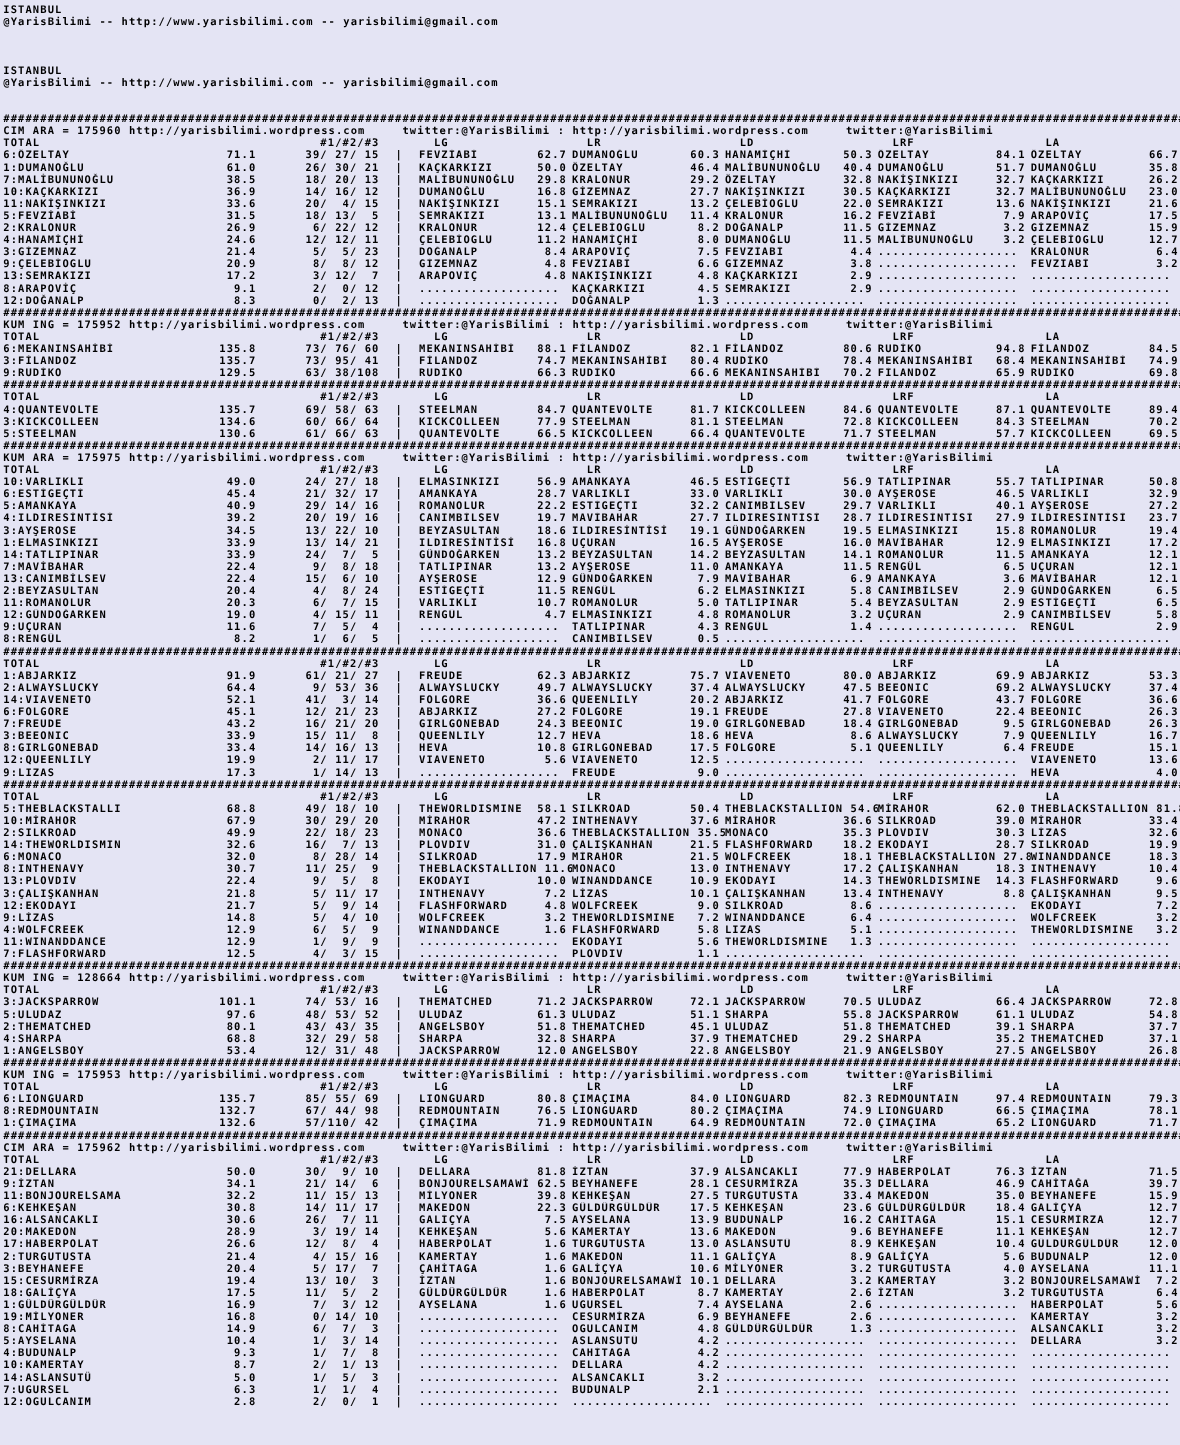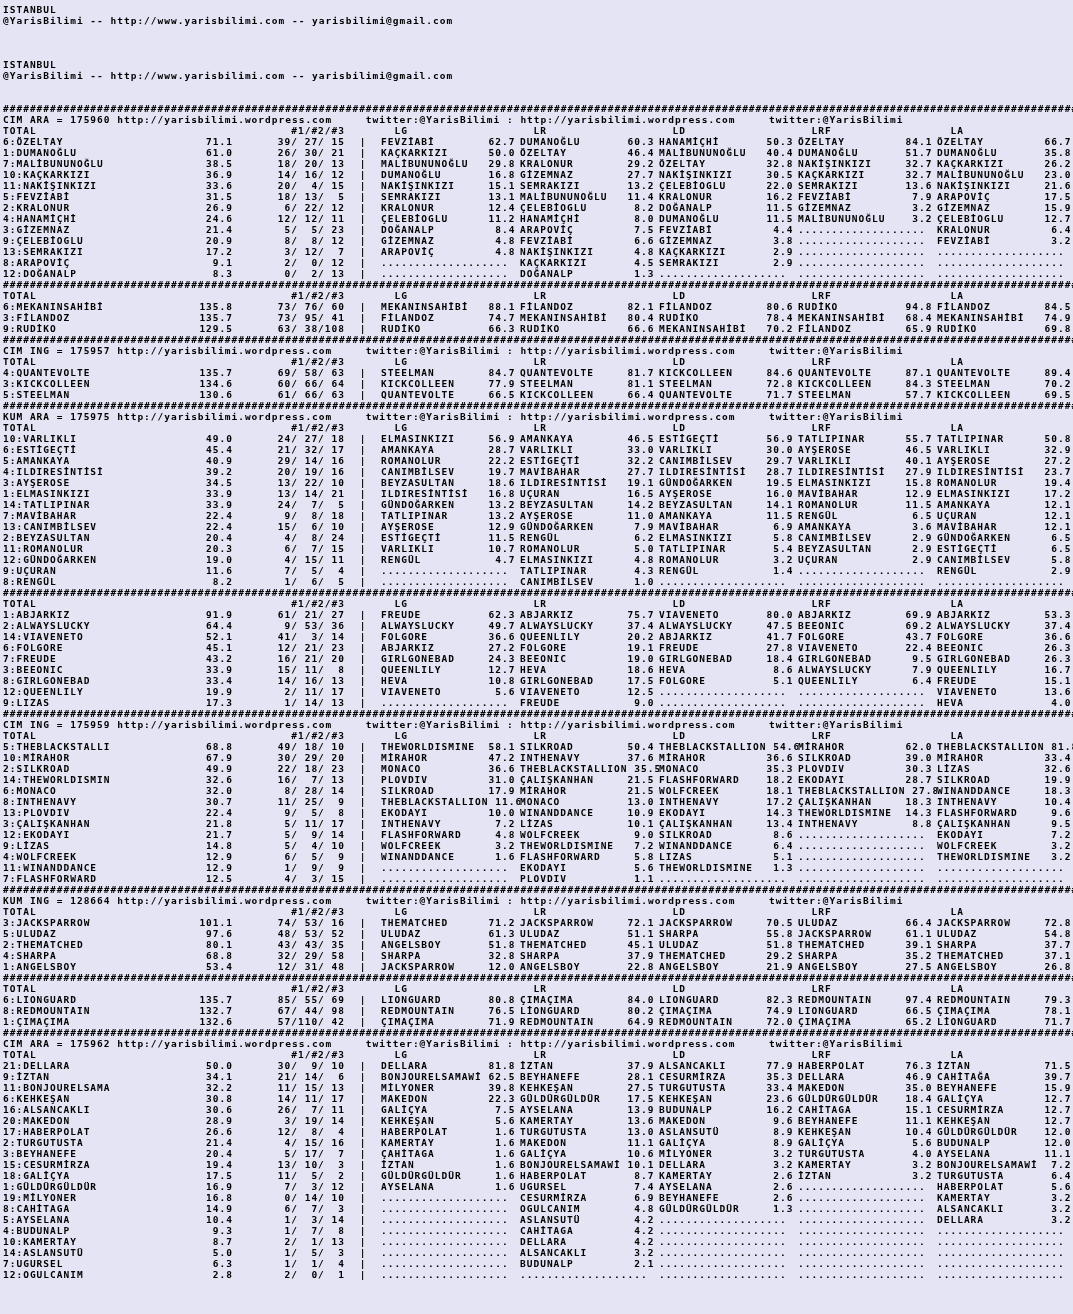--- a/index.html
+++ b/index.html
@@ -46,60 +46,59 @@
     <div class="row"><span class="c-rank">11:NAKİŞINKIZI</span><span class="c-total">33.6</span><span class="c-counts">20/  4/ 15</span><span class="c-bar">|</span><span class="c-stat">NAKİŞINKIZI     15.1</span><span class="c-stat">SEMRAKIZI       13.2</span><span class="c-stat">ÇELEBİOGLU      22.0</span><span class="c-stat">SEMRAKIZI       13.6</span><span class="c-stat">NAKİŞINKIZI     21.6</span></div>
     <div class="row"><span class="c-rank">5:FEVZİABİ</span><span class="c-total">31.5</span><span class="c-counts">18/ 13/  5</span><span class="c-bar">|</span><span class="c-stat">SEMRAKIZI       13.1</span><span class="c-stat">MALİBUNUNOĞLU   11.4</span><span class="c-stat">KRALONUR        16.2</span><span class="c-stat">FEVZİABİ         7.9</span><span class="c-stat">ARAPOVİÇ        17.5</span></div>
     <div class="row"><span class="c-rank">2:KRALONUR</span><span class="c-total">26.9</span><span class="c-counts"> 6/ 22/ 12</span><span class="c-bar">|</span><span class="c-stat">KRALONUR        12.4</span><span class="c-stat">ÇELEBİOGLU       8.2</span><span class="c-stat">DOĞANALP        11.5</span><span class="c-stat">GİZEMNAZ         3.2</span><span class="c-stat">GİZEMNAZ        15.9</span></div>
     <div class="row"><span class="c-rank">4:HANAMİÇHİ</span><span class="c-total">24.6</span><span class="c-counts">12/ 12/ 11</span><span class="c-bar">|</span><span class="c-stat">ÇELEBİOGLU      11.2</span><span class="c-stat">HANAMİÇHİ        8.0</span><span class="c-stat">DUMANOĞLU       11.5</span><span class="c-stat">MALİBUNUNOĞLU    3.2</span><span class="c-stat">ÇELEBİOGLU      12.7</span></div>
     <div class="row"><span class="c-rank">3:GİZEMNAZ</span><span class="c-total">21.4</span><span class="c-counts"> 5/  5/ 23</span><span class="c-bar">|</span><span class="c-stat">DOĞANALP         8.4</span><span class="c-stat">ARAPOVİÇ         7.5</span><span class="c-stat">FEVZİABİ         4.4</span><span class="c-stat">...................</span><span class="c-stat">KRALONUR         6.4</span></div>
     <div class="row"><span class="c-rank">9:ÇELEBİOGLU</span><span class="c-total">20.9</span><span class="c-counts"> 8/  8/ 12</span><span class="c-bar">|</span><span class="c-stat">GİZEMNAZ         4.8</span><span class="c-stat">FEVZİABİ         6.6</span><span class="c-stat">GİZEMNAZ         3.8</span><span class="c-stat">...................</span><span class="c-stat">FEVZİABİ         3.2</span></div>
     <div class="row"><span class="c-rank">13:SEMRAKIZI</span><span class="c-total">17.2</span><span class="c-counts"> 3/ 12/  7</span><span class="c-bar">|</span><span class="c-stat">ARAPOVİÇ         4.8</span><span class="c-stat">NAKİŞINKIZI      4.8</span><span class="c-stat">KAÇKARKIZI       2.9</span><span class="c-stat">...................</span><span class="c-stat">...................</span></div>
     <div class="row"><span class="c-rank">8:ARAPOVİÇ</span><span class="c-total">9.1</span><span class="c-counts"> 2/  0/ 12</span><span class="c-bar">|</span><span class="c-stat">...................</span><span class="c-stat">KAÇKARKIZI       4.5</span><span class="c-stat">SEMRAKIZI        2.9</span><span class="c-stat">...................</span><span class="c-stat">...................</span></div>
     <div class="row"><span class="c-rank">12:DOĞANALP</span><span class="c-total">8.3</span><span class="c-counts"> 0/  2/ 13</span><span class="c-bar">|</span><span class="c-stat">...................</span><span class="c-stat">DOĞANALP         1.3</span><span class="c-stat">...................</span><span class="c-stat">...................</span><span class="c-stat">...................</span></div>
     <div class="ln sep">###############################################################################################################################################################################</div>
+    <div class="ln ">KUM ING = 175952 http://yarisbilimi.wordpress.com     twitter:@YarisBilimi : http://yarisbilimi.wordpress.com     twitter:@YarisBilimi</div>
     <div class="row"><span class="c-rank">TOTAL</span><span class="c-total"></span><span class="c-counts">#1/#2/#3</span><span class="c-bar"></span><span class="c-stat">  LG</span><span class="c-stat">  LR</span><span class="c-stat">  LD</span><span class="c-stat">  LRF</span><span class="c-stat">  LA</span></div>
     <div class="row"><span class="c-rank">6:MEKANINSAHİBİ</span><span class="c-total">135.8</span><span class="c-counts">73/ 76/ 60</span><span class="c-bar">|</span><span class="c-stat">MEKANINSAHİBİ   88.1</span><span class="c-stat">FİLANDOZ        82.1</span><span class="c-stat">FİLANDOZ        80.6</span><span class="c-stat">RUDİKO          94.8</span><span class="c-stat">FİLANDOZ        84.5</span></div>
     <div class="row"><span class="c-rank">3:FİLANDOZ</span><span class="c-total">135.7</span><span class="c-counts">73/ 95/ 41</span><span class="c-bar">|</span><span class="c-stat">FİLANDOZ        74.7</span><span class="c-stat">MEKANINSAHİBİ   80.4</span><span class="c-stat">RUDİKO          78.4</span><span class="c-stat">MEKANINSAHİBİ   68.4</span><span class="c-stat">MEKANINSAHİBİ   74.9</span></div>
     <div class="row"><span class="c-rank">9:RUDİKO</span><span class="c-total">129.5</span><span class="c-counts">63/ 38/108</span><span class="c-bar">|</span><span class="c-stat">RUDİKO          66.3</span><span class="c-stat">RUDİKO          66.6</span><span class="c-stat">MEKANINSAHİBİ   70.2</span><span class="c-stat">FİLANDOZ        65.9</span><span class="c-stat">RUDİKO          69.8</span></div>
     <div class="ln sep">###############################################################################################################################################################################</div>
-    <div class="ln ">CIM ING = 175957 http://yarisbilimi.wordpress.com     twitter:@YarisBilimi : http://yarisbilimi.wordpress.com     twitter:@YarisBilimi</div>
     <div class="row"><span class="c-rank">TOTAL</span><span class="c-total"></span><span class="c-counts">#1/#2/#3</span><span class="c-bar"></span><span class="c-stat">  LG</span><span class="c-stat">  LR</span><span class="c-stat">  LD</span><span class="c-stat">  LRF</span><span class="c-stat">  LA</span></div>
     <div class="row"><span class="c-rank">4:QUANTEVOLTE</span><span class="c-total">135.7</span><span class="c-counts">69/ 58/ 63</span><span class="c-bar">|</span><span class="c-stat">STEELMAN        84.7</span><span class="c-stat">QUANTEVOLTE     81.7</span><span class="c-stat">KICKCOLLEEN     84.6</span><span class="c-stat">QUANTEVOLTE     87.1</span><span class="c-stat">QUANTEVOLTE     89.4</span></div>
     <div class="row"><span class="c-rank">3:KICKCOLLEEN</span><span class="c-total">134.6</span><span class="c-counts">60/ 66/ 64</span><span class="c-bar">|</span><span class="c-stat">KICKCOLLEEN     77.9</span><span class="c-stat">STEELMAN        81.1</span><span class="c-stat">STEELMAN        72.8</span><span class="c-stat">KICKCOLLEEN     84.3</span><span class="c-stat">STEELMAN        70.2</span></div>
     <div class="row"><span class="c-rank">5:STEELMAN</span><span class="c-total">130.6</span><span class="c-counts">61/ 66/ 63</span><span class="c-bar">|</span><span class="c-stat">QUANTEVOLTE     66.5</span><span class="c-stat">KICKCOLLEEN     66.4</span><span class="c-stat">QUANTEVOLTE     71.7</span><span class="c-stat">STEELMAN        57.7</span><span class="c-stat">KICKCOLLEEN     69.5</span></div>
     <div class="ln sep">###############################################################################################################################################################################</div>
     <div class="ln ">KUM ARA = 175975 http://yarisbilimi.wordpress.com     twitter:@YarisBilimi : http://yarisbilimi.wordpress.com     twitter:@YarisBilimi</div>
     <div class="row"><span class="c-rank">TOTAL</span><span class="c-total"></span><span class="c-counts">#1/#2/#3</span><span class="c-bar"></span><span class="c-stat">  LG</span><span class="c-stat">  LR</span><span class="c-stat">  LD</span><span class="c-stat">  LRF</span><span class="c-stat">  LA</span></div>
     <div class="row"><span class="c-rank">10:VARLIKLI</span><span class="c-total">49.0</span><span class="c-counts">24/ 27/ 18</span><span class="c-bar">|</span><span class="c-stat">ELMASINKIZI     56.9</span><span class="c-stat">AMANKAYA        46.5</span><span class="c-stat">ESTİGEÇTİ       56.9</span><span class="c-stat">TATLIPINAR      55.7</span><span class="c-stat">TATLIPINAR      50.8</span></div>
     <div class="row"><span class="c-rank">6:ESTİGEÇTİ</span><span class="c-total">45.4</span><span class="c-counts">21/ 32/ 17</span><span class="c-bar">|</span><span class="c-stat">AMANKAYA        28.7</span><span class="c-stat">VARLIKLI        33.0</span><span class="c-stat">VARLIKLI        30.0</span><span class="c-stat">AYŞEROSE        46.5</span><span class="c-stat">VARLIKLI        32.9</span></div>
     <div class="row"><span class="c-rank">5:AMANKAYA</span><span class="c-total">40.9</span><span class="c-counts">29/ 14/ 16</span><span class="c-bar">|</span><span class="c-stat">ROMANOLUR       22.2</span><span class="c-stat">ESTİGEÇTİ       32.2</span><span class="c-stat">CANIMBİLSEV     29.7</span><span class="c-stat">VARLIKLI        40.1</span><span class="c-stat">AYŞEROSE        27.2</span></div>
     <div class="row"><span class="c-rank">4:ILDIRESİNTİSİ</span><span class="c-total">39.2</span><span class="c-counts">20/ 19/ 16</span><span class="c-bar">|</span><span class="c-stat">CANIMBİLSEV     19.7</span><span class="c-stat">MAVİBAHAR       27.7</span><span class="c-stat">ILDIRESİNTİSİ   28.7</span><span class="c-stat">ILDIRESİNTİSİ   27.9</span><span class="c-stat">ILDIRESİNTİSİ   23.7</span></div>
     <div class="row"><span class="c-rank">3:AYŞEROSE</span><span class="c-total">34.5</span><span class="c-counts">13/ 22/ 10</span><span class="c-bar">|</span><span class="c-stat">BEYZASULTAN     18.6</span><span class="c-stat">ILDIRESİNTİSİ   19.1</span><span class="c-stat">GÜNDOĞARKEN     19.5</span><span class="c-stat">ELMASINKIZI     15.8</span><span class="c-stat">ROMANOLUR       19.4</span></div>
     <div class="row"><span class="c-rank">1:ELMASINKIZI</span><span class="c-total">33.9</span><span class="c-counts">13/ 14/ 21</span><span class="c-bar">|</span><span class="c-stat">ILDIRESİNTİSİ   16.8</span><span class="c-stat">UÇURAN          16.5</span><span class="c-stat">AYŞEROSE        16.0</span><span class="c-stat">MAVİBAHAR       12.9</span><span class="c-stat">ELMASINKIZI     17.2</span></div>
     <div class="row"><span class="c-rank">14:TATLIPINAR</span><span class="c-total">33.9</span><span class="c-counts">24/  7/  5</span><span class="c-bar">|</span><span class="c-stat">GÜNDOĞARKEN     13.2</span><span class="c-stat">BEYZASULTAN     14.2</span><span class="c-stat">BEYZASULTAN     14.1</span><span class="c-stat">ROMANOLUR       11.5</span><span class="c-stat">AMANKAYA        12.1</span></div>
     <div class="row"><span class="c-rank">7:MAVİBAHAR</span><span class="c-total">22.4</span><span class="c-counts"> 9/  8/ 18</span><span class="c-bar">|</span><span class="c-stat">TATLIPINAR      13.2</span><span class="c-stat">AYŞEROSE        11.0</span><span class="c-stat">AMANKAYA        11.5</span><span class="c-stat">RENGÜL           6.5</span><span class="c-stat">UÇURAN          12.1</span></div>
     <div class="row"><span class="c-rank">13:CANIMBİLSEV</span><span class="c-total">22.4</span><span class="c-counts">15/  6/ 10</span><span class="c-bar">|</span><span class="c-stat">AYŞEROSE        12.9</span><span class="c-stat">GÜNDOĞARKEN      7.9</span><span class="c-stat">MAVİBAHAR        6.9</span><span class="c-stat">AMANKAYA         3.6</span><span class="c-stat">MAVİBAHAR       12.1</span></div>
     <div class="row"><span class="c-rank">2:BEYZASULTAN</span><span class="c-total">20.4</span><span class="c-counts"> 4/  8/ 24</span><span class="c-bar">|</span><span class="c-stat">ESTİGEÇTİ       11.5</span><span class="c-stat">RENGÜL           6.2</span><span class="c-stat">ELMASINKIZI      5.8</span><span class="c-stat">CANIMBİLSEV      2.9</span><span class="c-stat">GÜNDOĞARKEN      6.5</span></div>
     <div class="row"><span class="c-rank">11:ROMANOLUR</span><span class="c-total">20.3</span><span class="c-counts"> 6/  7/ 15</span><span class="c-bar">|</span><span class="c-stat">VARLIKLI        10.7</span><span class="c-stat">ROMANOLUR        5.0</span><span class="c-stat">TATLIPINAR       5.4</span><span class="c-stat">BEYZASULTAN      2.9</span><span class="c-stat">ESTİGEÇTİ        6.5</span></div>
     <div class="row"><span class="c-rank">12:GÜNDOĞARKEN</span><span class="c-total">19.0</span><span class="c-counts"> 4/ 15/ 11</span><span class="c-bar">|</span><span class="c-stat">RENGÜL           4.7</span><span class="c-stat">ELMASINKIZI      4.8</span><span class="c-stat">ROMANOLUR        3.2</span><span class="c-stat">UÇURAN           2.9</span><span class="c-stat">CANIMBİLSEV      5.8</span></div>
     <div class="row"><span class="c-rank">9:UÇURAN</span><span class="c-total">11.6</span><span class="c-counts"> 7/  5/  4</span><span class="c-bar">|</span><span class="c-stat">...................</span><span class="c-stat">TATLIPINAR       4.3</span><span class="c-stat">RENGÜL           1.4</span><span class="c-stat">...................</span><span class="c-stat">RENGÜL           2.9</span></div>
-    <div class="row"><span class="c-rank">8:RENGÜL</span><span class="c-total">8.2</span><span class="c-counts"> 1/  6/  5</span><span class="c-bar">|</span><span class="c-stat">...................</span><span class="c-stat">CANIMBİLSEV      1.0</span><span class="c-stat">...................</span><span class="c-stat">...................</span><span class="c-stat">...................</span></div>
+    <div class="row"><span class="c-rank">8:RENGÜL</span><span class="c-total">8.2</span><span class="c-counts"> 1/  6/  5</span><span class="c-bar">|</span><span class="c-stat">...................</span><span class="c-stat">CANIMBİLSEV      0.5</span><span class="c-stat">...................</span><span class="c-stat">...................</span><span class="c-stat">...................</span></div>
     <div class="ln sep">###############################################################################################################################################################################</div>
     <div class="row"><span class="c-rank">TOTAL</span><span class="c-total"></span><span class="c-counts">#1/#2/#3</span><span class="c-bar"></span><span class="c-stat">  LG</span><span class="c-stat">  LR</span><span class="c-stat">  LD</span><span class="c-stat">  LRF</span><span class="c-stat">  LA</span></div>
     <div class="row"><span class="c-rank">1:ABJARKIZ</span><span class="c-total">91.9</span><span class="c-counts">61/ 21/ 27</span><span class="c-bar">|</span><span class="c-stat">FREUDE          62.3</span><span class="c-stat">ABJARKIZ        75.7</span><span class="c-stat">VIAVENETO       80.0</span><span class="c-stat">ABJARKIZ        69.9</span><span class="c-stat">ABJARKIZ        53.3</span></div>
     <div class="row"><span class="c-rank">2:ALWAYSLUCKY</span><span class="c-total">64.4</span><span class="c-counts"> 9/ 53/ 36</span><span class="c-bar">|</span><span class="c-stat">ALWAYSLUCKY     49.7</span><span class="c-stat">ALWAYSLUCKY     37.4</span><span class="c-stat">ALWAYSLUCKY     47.5</span><span class="c-stat">BEEONIC         69.2</span><span class="c-stat">ALWAYSLUCKY     37.4</span></div>
     <div class="row"><span class="c-rank">14:VIAVENETO</span><span class="c-total">52.1</span><span class="c-counts">41/  3/ 14</span><span class="c-bar">|</span><span class="c-stat">FOLGORE         36.6</span><span class="c-stat">QUEENLILY       20.2</span><span class="c-stat">ABJARKIZ        41.7</span><span class="c-stat">FOLGORE         43.7</span><span class="c-stat">FOLGORE         36.6</span></div>
     <div class="row"><span class="c-rank">6:FOLGORE</span><span class="c-total">45.1</span><span class="c-counts">12/ 21/ 23</span><span class="c-bar">|</span><span class="c-stat">ABJARKIZ        27.2</span><span class="c-stat">FOLGORE         19.1</span><span class="c-stat">FREUDE          27.8</span><span class="c-stat">VIAVENETO       22.4</span><span class="c-stat">BEEONIC         26.3</span></div>
     <div class="row"><span class="c-rank">7:FREUDE</span><span class="c-total">43.2</span><span class="c-counts">16/ 21/ 20</span><span class="c-bar">|</span><span class="c-stat">GIRLGONEBAD     24.3</span><span class="c-stat">BEEONIC         19.0</span><span class="c-stat">GIRLGONEBAD     18.4</span><span class="c-stat">GIRLGONEBAD      9.5</span><span class="c-stat">GIRLGONEBAD     26.3</span></div>
     <div class="row"><span class="c-rank">3:BEEONIC</span><span class="c-total">33.9</span><span class="c-counts">15/ 11/  8</span><span class="c-bar">|</span><span class="c-stat">QUEENLILY       12.7</span><span class="c-stat">HEVA            18.6</span><span class="c-stat">HEVA             8.6</span><span class="c-stat">ALWAYSLUCKY      7.9</span><span class="c-stat">QUEENLILY       16.7</span></div>
     <div class="row"><span class="c-rank">8:GIRLGONEBAD</span><span class="c-total">33.4</span><span class="c-counts">14/ 16/ 13</span><span class="c-bar">|</span><span class="c-stat">HEVA            10.8</span><span class="c-stat">GIRLGONEBAD     17.5</span><span class="c-stat">FOLGORE          5.1</span><span class="c-stat">QUEENLILY        6.4</span><span class="c-stat">FREUDE          15.1</span></div>
     <div class="row"><span class="c-rank">12:QUEENLILY</span><span class="c-total">19.9</span><span class="c-counts"> 2/ 11/ 17</span><span class="c-bar">|</span><span class="c-stat">VIAVENETO        5.6</span><span class="c-stat">VIAVENETO       12.5</span><span class="c-stat">...................</span><span class="c-stat">...................</span><span class="c-stat">VIAVENETO       13.6</span></div>
     <div class="row"><span class="c-rank">9:LIZAS</span><span class="c-total">17.3</span><span class="c-counts"> 1/ 14/ 13</span><span class="c-bar">|</span><span class="c-stat">...................</span><span class="c-stat">FREUDE           9.0</span><span class="c-stat">...................</span><span class="c-stat">...................</span><span class="c-stat">HEVA             4.0</span></div>
     <div class="ln sep">###############################################################################################################################################################################</div>
-    <div class="ln ">CIM ING = 175959 http://yarisbilimi.wordpress.com     twitter:@YarisBilimi : http://yarisbilimi.wordpress.com     twitter:@YarisBilimi</div>
     <div class="row"><span class="c-rank">TOTAL</span><span class="c-total"></span><span class="c-counts">#1/#2/#3</span><span class="c-bar"></span><span class="c-stat">  LG</span><span class="c-stat">  LR</span><span class="c-stat">  LD</span><span class="c-stat">  LRF</span><span class="c-stat">  LA</span></div>
     <div class="row"><span class="c-rank">5:THEBLACKSTALLI</span><span class="c-total">68.8</span><span class="c-counts">49/ 18/ 10</span><span class="c-bar">|</span><span class="c-stat">THEWORLDISMINE  58.1</span><span class="c-stat">SILKROAD        50.4</span><span class="c-stat">THEBLACKSTALLION 54.6</span><span class="c-stat">MİRAHOR         62.0</span><span class="c-stat">THEBLACKSTALLION 81.8</span></div>
     <div class="row"><span class="c-rank">10:MİRAHOR</span><span class="c-total">67.9</span><span class="c-counts">30/ 29/ 20</span><span class="c-bar">|</span><span class="c-stat">MİRAHOR         47.2</span><span class="c-stat">INTHENAVY       37.6</span><span class="c-stat">MİRAHOR         36.6</span><span class="c-stat">SILKROAD        39.0</span><span class="c-stat">MİRAHOR         33.4</span></div>
     <div class="row"><span class="c-rank">2:SILKROAD</span><span class="c-total">49.9</span><span class="c-counts">22/ 18/ 23</span><span class="c-bar">|</span><span class="c-stat">MONACO          36.6</span><span class="c-stat">THEBLACKSTALLION 35.5</span><span class="c-stat">MONACO          35.3</span><span class="c-stat">PLOVDIV         30.3</span><span class="c-stat">LİZAS           32.6</span></div>
     <div class="row"><span class="c-rank">14:THEWORLDISMIN</span><span class="c-total">32.6</span><span class="c-counts">16/  7/ 13</span><span class="c-bar">|</span><span class="c-stat">PLOVDIV         31.0</span><span class="c-stat">ÇALIŞKANHAN     21.5</span><span class="c-stat">FLASHFORWARD    18.2</span><span class="c-stat">EKODAYI         28.7</span><span class="c-stat">SILKROAD        19.9</span></div>
     <div class="row"><span class="c-rank">6:MONACO</span><span class="c-total">32.0</span><span class="c-counts"> 8/ 28/ 14</span><span class="c-bar">|</span><span class="c-stat">SILKROAD        17.9</span><span class="c-stat">MİRAHOR         21.5</span><span class="c-stat">WOLFCREEK       18.1</span><span class="c-stat">THEBLACKSTALLION 27.8</span><span class="c-stat">WINANDDANCE     18.3</span></div>
     <div class="row"><span class="c-rank">8:INTHENAVY</span><span class="c-total">30.7</span><span class="c-counts">11/ 25/  9</span><span class="c-bar">|</span><span class="c-stat">THEBLACKSTALLION 11.6</span><span class="c-stat">MONACO          13.0</span><span class="c-stat">INTHENAVY       17.2</span><span class="c-stat">ÇALIŞKANHAN     18.3</span><span class="c-stat">INTHENAVY       10.4</span></div>
     <div class="row"><span class="c-rank">13:PLOVDIV</span><span class="c-total">22.4</span><span class="c-counts"> 9/  5/  8</span><span class="c-bar">|</span><span class="c-stat">EKODAYI         10.0</span><span class="c-stat">WINANDDANCE     10.9</span><span class="c-stat">EKODAYI         14.3</span><span class="c-stat">THEWORLDISMINE  14.3</span><span class="c-stat">FLASHFORWARD     9.6</span></div>
     <div class="row"><span class="c-rank">3:ÇALIŞKANHAN</span><span class="c-total">21.8</span><span class="c-counts"> 5/ 11/ 17</span><span class="c-bar">|</span><span class="c-stat">INTHENAVY        7.2</span><span class="c-stat">LİZAS           10.1</span><span class="c-stat">ÇALIŞKANHAN     13.4</span><span class="c-stat">INTHENAVY        8.8</span><span class="c-stat">ÇALIŞKANHAN      9.5</span></div>
     <div class="row"><span class="c-rank">12:EKODAYI</span><span class="c-total">21.7</span><span class="c-counts"> 5/  9/ 14</span><span class="c-bar">|</span><span class="c-stat">FLASHFORWARD     4.8</span><span class="c-stat">WOLFCREEK        9.0</span><span class="c-stat">SILKROAD         8.6</span><span class="c-stat">...................</span><span class="c-stat">EKODAYI          7.2</span></div>
@@ -109,20 +108,21 @@
     <div class="row"><span class="c-rank">7:FLASHFORWARD</span><span class="c-total">12.5</span><span class="c-counts"> 4/  3/ 15</span><span class="c-bar">|</span><span class="c-stat">...................</span><span class="c-stat">PLOVDIV          1.1</span><span class="c-stat">...................</span><span class="c-stat">...................</span><span class="c-stat">...................</span></div>
     <div class="ln sep">###############################################################################################################################################################################</div>
     <div class="ln ">KUM ING = 128664 http://yarisbilimi.wordpress.com     twitter:@YarisBilimi : http://yarisbilimi.wordpress.com     twitter:@YarisBilimi</div>
     <div class="row"><span class="c-rank">TOTAL</span><span class="c-total"></span><span class="c-counts">#1/#2/#3</span><span class="c-bar"></span><span class="c-stat">  LG</span><span class="c-stat">  LR</span><span class="c-stat">  LD</span><span class="c-stat">  LRF</span><span class="c-stat">  LA</span></div>
     <div class="row"><span class="c-rank">3:JACKSPARROW</span><span class="c-total">101.1</span><span class="c-counts">74/ 53/ 16</span><span class="c-bar">|</span><span class="c-stat">THEMATCHED      71.2</span><span class="c-stat">JACKSPARROW     72.1</span><span class="c-stat">JACKSPARROW     70.5</span><span class="c-stat">ULUDAZ          66.4</span><span class="c-stat">JACKSPARROW     72.8</span></div>
     <div class="row"><span class="c-rank">5:ULUDAZ</span><span class="c-total">97.6</span><span class="c-counts">48/ 53/ 52</span><span class="c-bar">|</span><span class="c-stat">ULUDAZ          61.3</span><span class="c-stat">ULUDAZ          51.1</span><span class="c-stat">SHARPA          55.8</span><span class="c-stat">JACKSPARROW     61.1</span><span class="c-stat">ULUDAZ          54.8</span></div>
     <div class="row"><span class="c-rank">2:THEMATCHED</span><span class="c-total">80.1</span><span class="c-counts">43/ 43/ 35</span><span class="c-bar">|</span><span class="c-stat">ANGELSBOY       51.8</span><span class="c-stat">THEMATCHED      45.1</span><span class="c-stat">ULUDAZ          51.8</span><span class="c-stat">THEMATCHED      39.1</span><span class="c-stat">SHARPA          37.7</span></div>
     <div class="row"><span class="c-rank">4:SHARPA</span><span class="c-total">68.8</span><span class="c-counts">32/ 29/ 58</span><span class="c-bar">|</span><span class="c-stat">SHARPA          32.8</span><span class="c-stat">SHARPA          37.9</span><span class="c-stat">THEMATCHED      29.2</span><span class="c-stat">SHARPA          35.2</span><span class="c-stat">THEMATCHED      37.1</span></div>
     <div class="row"><span class="c-rank">1:ANGELSBOY</span><span class="c-total">53.4</span><span class="c-counts">12/ 31/ 48</span><span class="c-bar">|</span><span class="c-stat">JACKSPARROW     12.0</span><span class="c-stat">ANGELSBOY       22.8</span><span class="c-stat">ANGELSBOY       21.9</span><span class="c-stat">ANGELSBOY       27.5</span><span class="c-stat">ANGELSBOY       26.8</span></div>
     <div class="ln sep">###############################################################################################################################################################################</div>
+    <div class="ln ">KUM ING = 175953 http://yarisbilimi.wordpress.com     twitter:@YarisBilimi : http://yarisbilimi.wordpress.com     twitter:@YarisBilimi</div>
     <div class="row"><span class="c-rank">TOTAL</span><span class="c-total"></span><span class="c-counts">#1/#2/#3</span><span class="c-bar"></span><span class="c-stat">  LG</span><span class="c-stat">  LR</span><span class="c-stat">  LD</span><span class="c-stat">  LRF</span><span class="c-stat">  LA</span></div>
     <div class="row"><span class="c-rank">6:LIONGUARD</span><span class="c-total">135.7</span><span class="c-counts">85/ 55/ 69</span><span class="c-bar">|</span><span class="c-stat">LIONGUARD       80.8</span><span class="c-stat">ÇIMAÇIMA        84.0</span><span class="c-stat">LIONGUARD       82.3</span><span class="c-stat">REDMOUNTAIN     97.4</span><span class="c-stat">REDMOUNTAIN     79.3</span></div>
     <div class="row"><span class="c-rank">8:REDMOUNTAIN</span><span class="c-total">132.7</span><span class="c-counts">67/ 44/ 98</span><span class="c-bar">|</span><span class="c-stat">REDMOUNTAIN     76.5</span><span class="c-stat">LİONGUARD       80.2</span><span class="c-stat">ÇIMAÇIMA        74.9</span><span class="c-stat">LIONGUARD       66.5</span><span class="c-stat">ÇIMAÇIMA        78.1</span></div>
     <div class="row"><span class="c-rank">1:ÇIMAÇIMA</span><span class="c-total">132.6</span><span class="c-counts">57/110/ 42</span><span class="c-bar">|</span><span class="c-stat">ÇIMAÇIMA        71.9</span><span class="c-stat">REDMOUNTAIN     64.9</span><span class="c-stat">REDMOUNTAIN     72.0</span><span class="c-stat">ÇIMAÇIMA        65.2</span><span class="c-stat">LİONGUARD       71.7</span></div>
     <div class="ln sep">###############################################################################################################################################################################</div>
     <div class="ln ">CIM ARA = 175962 http://yarisbilimi.wordpress.com     twitter:@YarisBilimi : http://yarisbilimi.wordpress.com     twitter:@YarisBilimi</div>
     <div class="row"><span class="c-rank">TOTAL</span><span class="c-total"></span><span class="c-counts">#1/#2/#3</span><span class="c-bar"></span><span class="c-stat">  LG</span><span class="c-stat">  LR</span><span class="c-stat">  LD</span><span class="c-stat">  LRF</span><span class="c-stat">  LA</span></div>
     <div class="row"><span class="c-rank">21:DELLARA</span><span class="c-total">50.0</span><span class="c-counts">30/  9/ 10</span><span class="c-bar">|</span><span class="c-stat">DELLARA         81.8</span><span class="c-stat">İZTAN           37.9</span><span class="c-stat">ALSANCAKLI      77.9</span><span class="c-stat">HABERPOLAT      76.3</span><span class="c-stat">İZTAN           71.5</span></div>
     <div class="row"><span class="c-rank">9:İZTAN</span><span class="c-total">34.1</span><span class="c-counts">21/ 14/  6</span><span class="c-bar">|</span><span class="c-stat">BONJOURELSAMAWİ 62.5</span><span class="c-stat">BEYHANEFE       28.1</span><span class="c-stat">CESURMİRZA      35.3</span><span class="c-stat">DELLARA         46.9</span><span class="c-stat">CAHİTAĞA        39.7</span></div>
     <div class="row"><span class="c-rank">11:BONJOURELSAMA</span><span class="c-total">32.2</span><span class="c-counts">11/ 15/ 13</span><span class="c-bar">|</span><span class="c-stat">MİLYONER        39.8</span><span class="c-stat">KEHKEŞAN        27.5</span><span class="c-stat">TURGUTUSTA      33.4</span><span class="c-stat">MAKEDON         35.0</span><span class="c-stat">BEYHANEFE       15.9</span></div>

